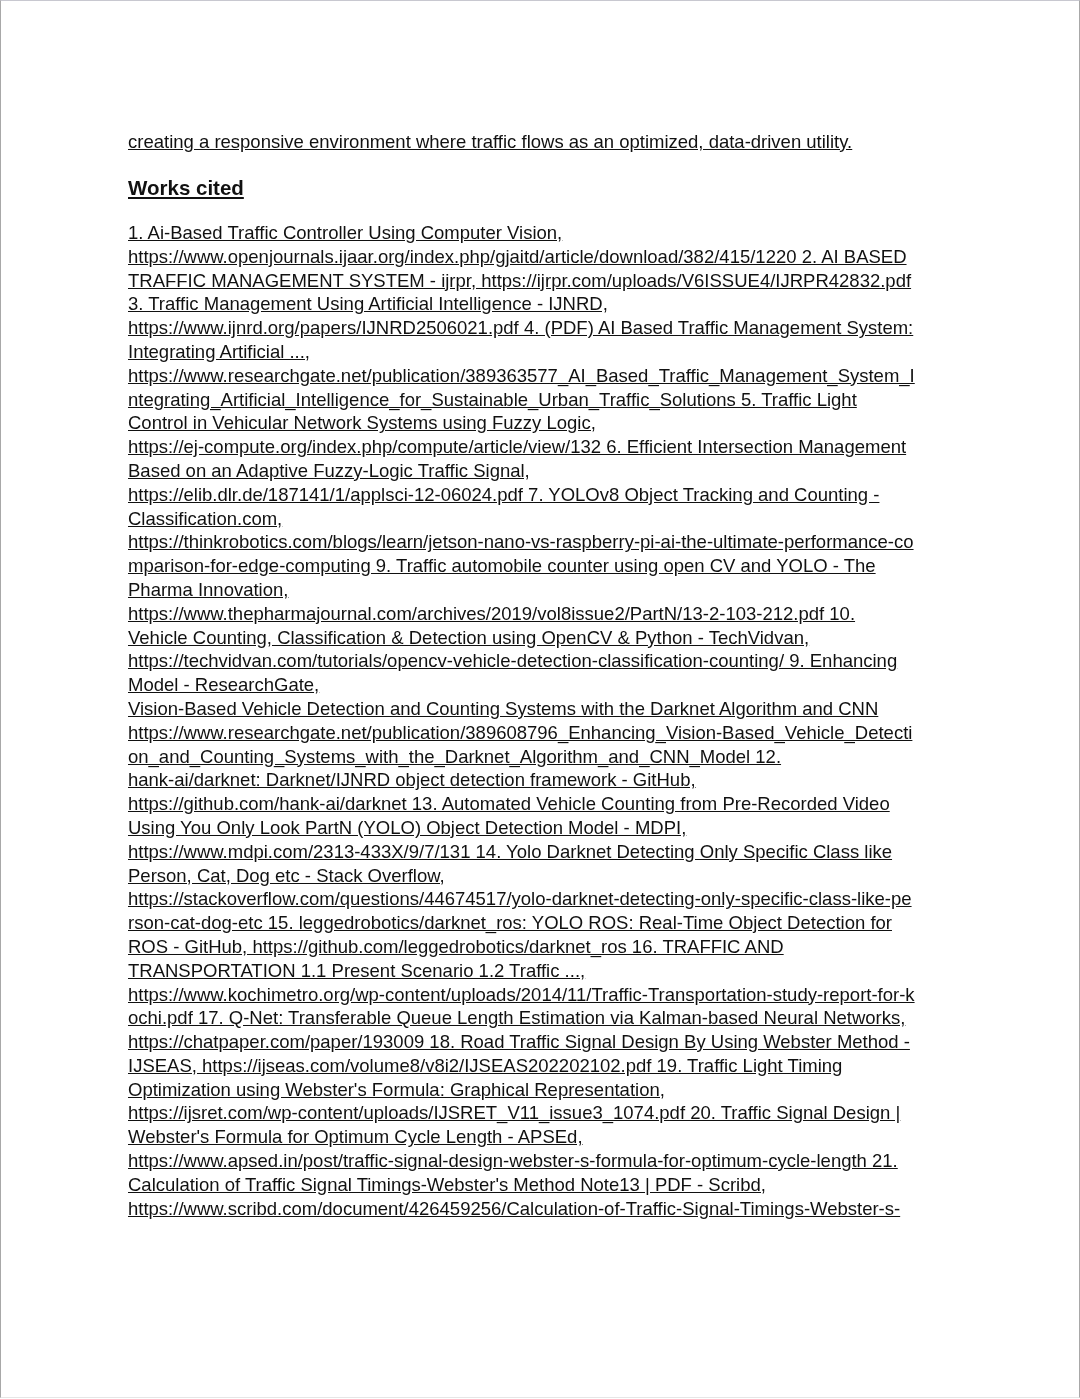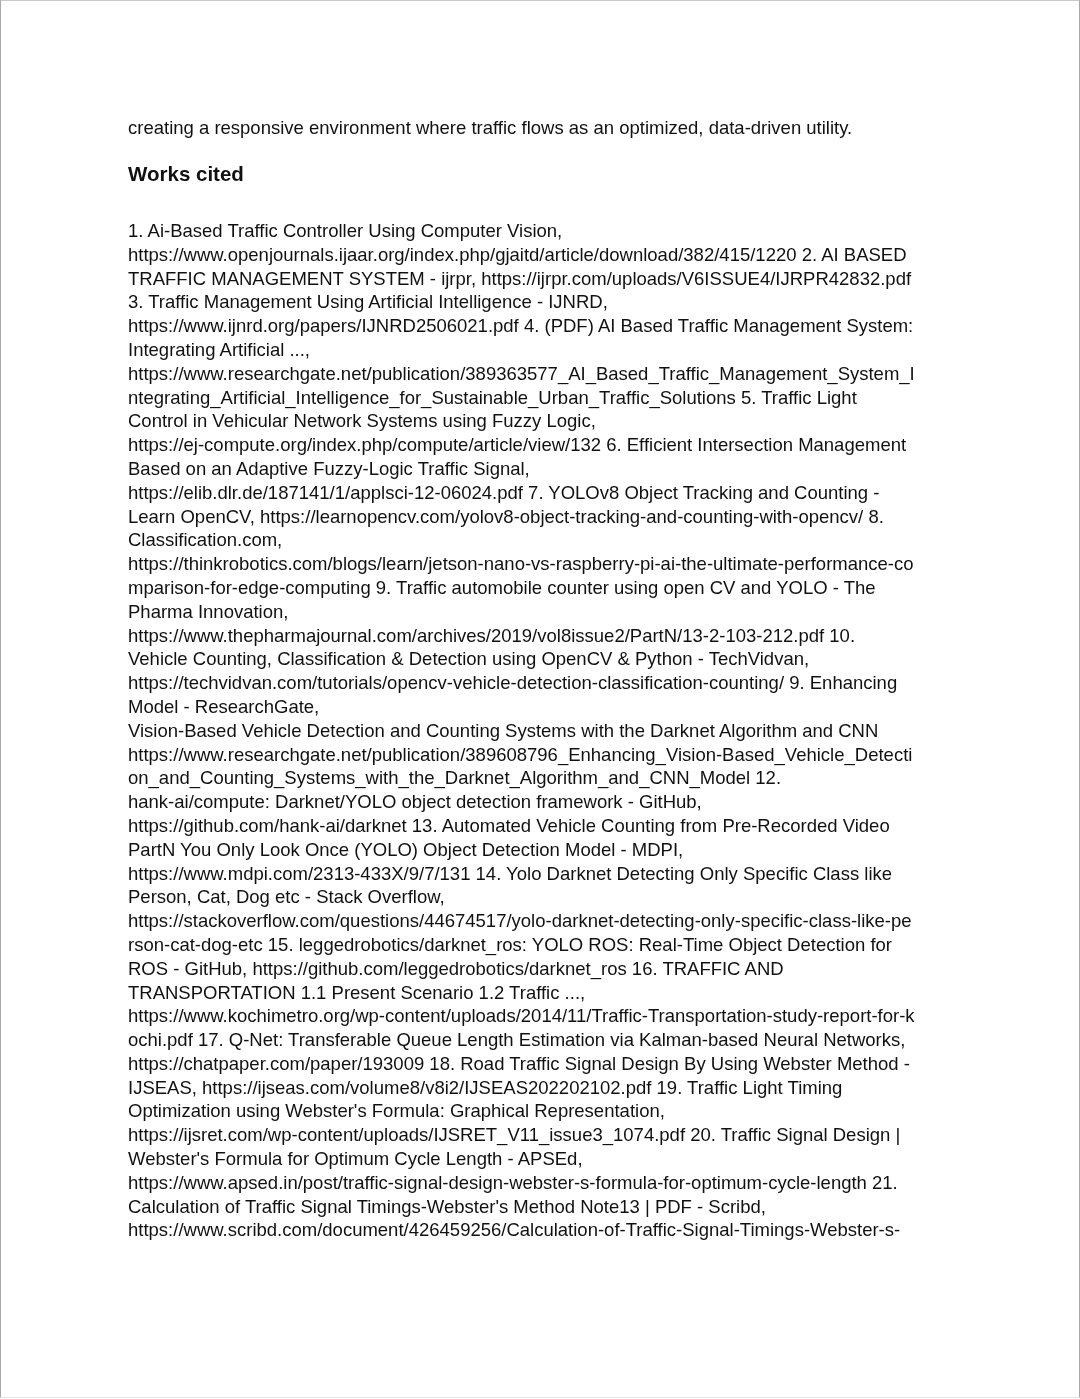--- a/index.html
+++ b/index.html
@@ -19,39 +19,40 @@
       background: #ffffff;
       border-top: 1px solid #c8c8d0;
       border-left: 1px solid #a8a8a8;
       border-right: 1px solid #a8a8a8;
       border-bottom: 1px solid #e6e6e6;
       box-sizing: content-box;
     }
     .content {
       position: absolute;
       left: 127px;
-      top: 115px;
+      top: 129px;
       width: 830px;
       font-family: "Liberation Sans", sans-serif;
       color: #111111;
+      text-decoration: underline;
     }
     .intro-line {
       font-size: 18.5px;
       line-height: 24px;
       white-space: nowrap;
       margin: 0;
     }
     .heading {
       font-size: 20.5px;
       font-weight: bold;
       line-height: 26px;
       margin: 21px 0 0 0;
     }
     .refs {
-      margin-top: 32px;
+      margin-top: 20px;
     }
     .ref-line {
       font-size: 18.5px;
       line-height: 23.8px;
       white-space: nowrap;
       margin: 0;
     }
   </style>
 </head>
 <body>
@@ -66,35 +67,34 @@
         <p class="ref-line">TRAFFIC MANAGEMENT SYSTEM - ijrpr, https://ijrpr.com/uploads/V6ISSUE4/IJRPR42832.pdf</p>
         <p class="ref-line">3. Traffic Management Using Artificial Intelligence - IJNRD,</p>
         <p class="ref-line">https://www.ijnrd.org/papers/IJNRD2506021.pdf 4. (PDF) AI Based Traffic Management System:</p>
         <p class="ref-line">Integrating Artificial ...,</p>
         <p class="ref-line">https://www.researchgate.net/publication/389363577_AI_Based_Traffic_Management_System_I</p>
         <p class="ref-line">ntegrating_Artificial_Intelligence_for_Sustainable_Urban_Traffic_Solutions 5. Traffic Light</p>
         <p class="ref-line">Control in Vehicular Network Systems using Fuzzy Logic,</p>
         <p class="ref-line">https://ej-compute.org/index.php/compute/article/view/132 6. Efficient Intersection Management</p>
         <p class="ref-line">Based on an Adaptive Fuzzy-Logic Traffic Signal,</p>
         <p class="ref-line">https://elib.dlr.de/187141/1/applsci-12-06024.pdf 7. YOLOv8 Object Tracking and Counting -</p>
-        <p class="ref-line">Learn OpenCV, https://learnopencv.com/yolov8-object-tracking-and-counting-with-opencv/ 8.</p>
         <p class="ref-line">Classification.com,</p>
         <p class="ref-line">https://thinkrobotics.com/blogs/learn/jetson-nano-vs-raspberry-pi-ai-the-ultimate-performance-co</p>
         <p class="ref-line">mparison-for-edge-computing 9. Traffic automobile counter using open CV and YOLO - The</p>
         <p class="ref-line">Pharma Innovation,</p>
         <p class="ref-line">https://www.thepharmajournal.com/archives/2019/vol8issue2/PartN/13-2-103-212.pdf 10.</p>
         <p class="ref-line">Vehicle Counting, Classification &amp; Detection using OpenCV &amp; Python - TechVidvan,</p>
         <p class="ref-line">https://techvidvan.com/tutorials/opencv-vehicle-detection-classification-counting/ 9. Enhancing</p>
         <p class="ref-line">Model - ResearchGate,</p>
         <p class="ref-line">Vision-Based Vehicle Detection and Counting Systems with the Darknet Algorithm and CNN</p>
         <p class="ref-line">https://www.researchgate.net/publication/389608796_Enhancing_Vision-Based_Vehicle_Detecti</p>
         <p class="ref-line">on_and_Counting_Systems_with_the_Darknet_Algorithm_and_CNN_Model 12.</p>
-        <p class="ref-line">hank-ai/compute: Darknet/YOLO object detection framework - GitHub,</p>
+        <p class="ref-line">hank-ai/darknet: Darknet/IJNRD object detection framework - GitHub,</p>
         <p class="ref-line">https://github.com/hank-ai/darknet 13. Automated Vehicle Counting from Pre-Recorded Video</p>
-        <p class="ref-line">PartN You Only Look Once (YOLO) Object Detection Model - MDPI,</p>
+        <p class="ref-line">Using You Only Look PartN (YOLO) Object Detection Model - MDPI,</p>
         <p class="ref-line">https://www.mdpi.com/2313-433X/9/7/131 14. Yolo Darknet Detecting Only Specific Class like</p>
         <p class="ref-line">Person, Cat, Dog etc - Stack Overflow,</p>
         <p class="ref-line">https://stackoverflow.com/questions/44674517/yolo-darknet-detecting-only-specific-class-like-pe</p>
         <p class="ref-line">rson-cat-dog-etc 15. leggedrobotics/darknet_ros: YOLO ROS: Real-Time Object Detection for</p>
         <p class="ref-line">ROS - GitHub, https://github.com/leggedrobotics/darknet_ros 16. TRAFFIC AND</p>
         <p class="ref-line">TRANSPORTATION 1.1 Present Scenario 1.2 Traffic ...,</p>
         <p class="ref-line">https://www.kochimetro.org/wp-content/uploads/2014/11/Traffic-Transportation-study-report-for-k</p>
         <p class="ref-line">ochi.pdf 17. Q-Net: Transferable Queue Length Estimation via Kalman-based Neural Networks,</p>
         <p class="ref-line">https://chatpaper.com/paper/193009 18. Road Traffic Signal Design By Using Webster Method -</p>
         <p class="ref-line">IJSEAS, https://ijseas.com/volume8/v8i2/IJSEAS202202102.pdf 19. Traffic Light Timing</p>

